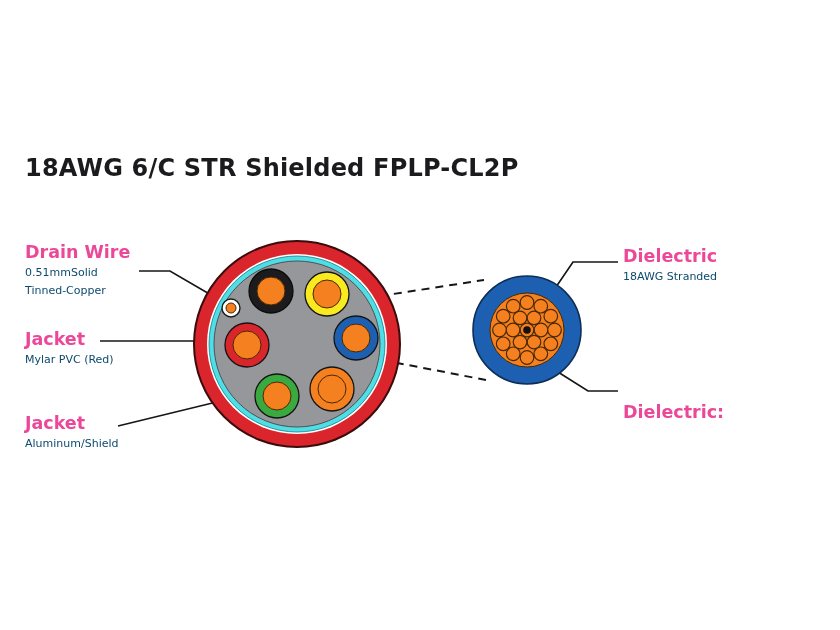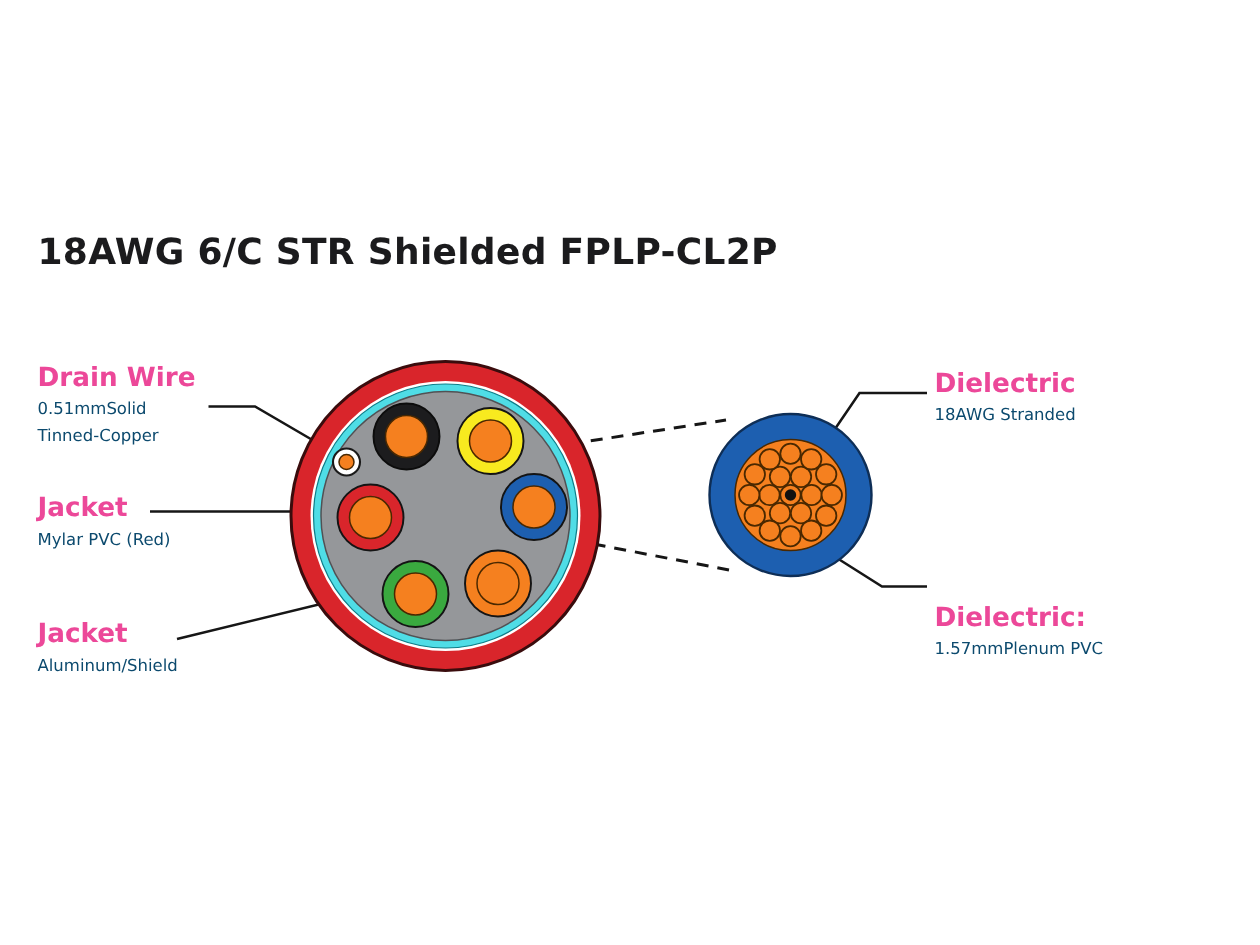--- a/index.html
+++ b/index.html
@@ -121,16 +121,15 @@
     <div class="label-line">Aluminum/Shield</div>
   </div>
 
   <div class="label" style="left:623px; top:247px;">
     <div class="label-heading">Dielectric</div>
     <div class="label-line">18AWG Stranded</div>
   </div>
 
   <div class="label" style="left:623px; top:403px;">
     <div class="label-heading">Dielectric:</div>
-    <div class="label-line">1.57mmPlenum PVC</div>
   </div>
 
 </div>
 
 </body></html>

